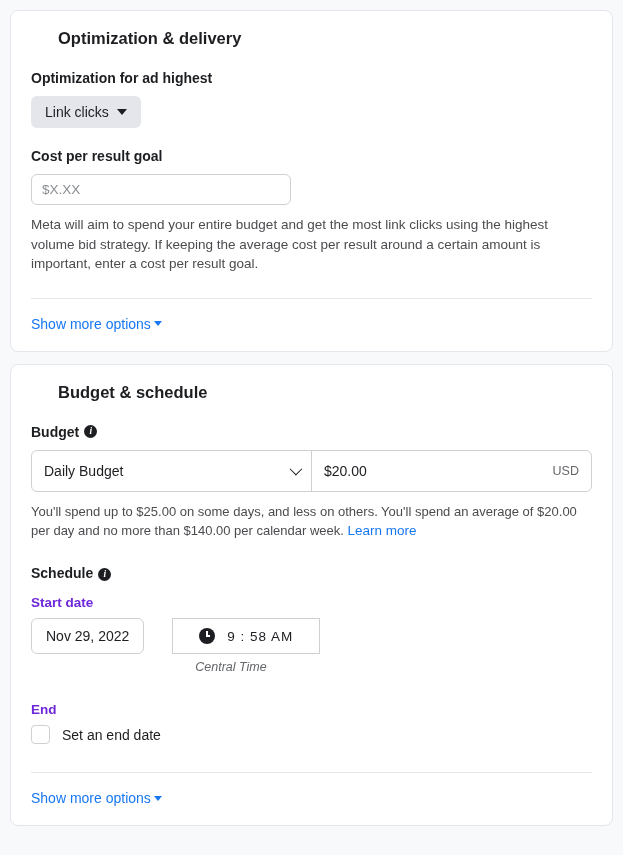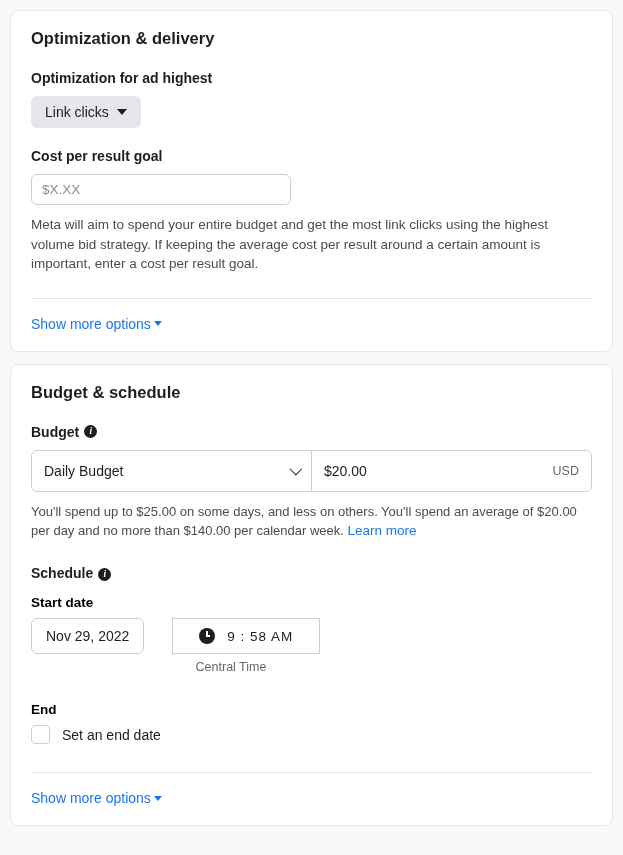--- a/index.html
+++ b/index.html
@@ -19,34 +19,35 @@
       border: 1px solid #e4e6eb;
       border-radius: 8px;
       padding: 18px 20px;
       margin-bottom: 12px;
     }
     .section-title {
       font-size: 16.5px;
       font-weight: 700;
       color: #1c1e21;
       margin-bottom: 22px;
+      margin-left: 27px;
     }
     .field-label {
       font-size: 14px;
       font-weight: 700;
       color: #1c1e21;
       margin-bottom: 10px;
       display: flex;
       align-items: center;
       gap: 5px;
     }
     .sub-label {
       font-size: 13.5px;
       font-weight: 600;
-      color: #000000;
+      color: #6d28d9;
       margin-bottom: 8px;
     }
     .pill-dropdown {
       display: inline-flex;
       align-items: center;
       background: #e4e6eb;
       border-radius: 6px;
       padding: 8px 14px;
       font-size: 14px;
       font-weight: 500;
@@ -217,20 +218,21 @@
       content: '';
       position: absolute;
       top: 7px;
       left: 7px;
       width: 4px;
       height: 1.5px;
       background: #fff;
     }
     .tz-wrap {
       margin-top: 6px;
+      font-style: italic;
     }
     .tz-label {
       font-size: 12.5px;
       color: #65676b;
       display: block;
       text-align: center;
       width: 112px;
       margin-left: 144px;
     }
     .checkbox-row {

